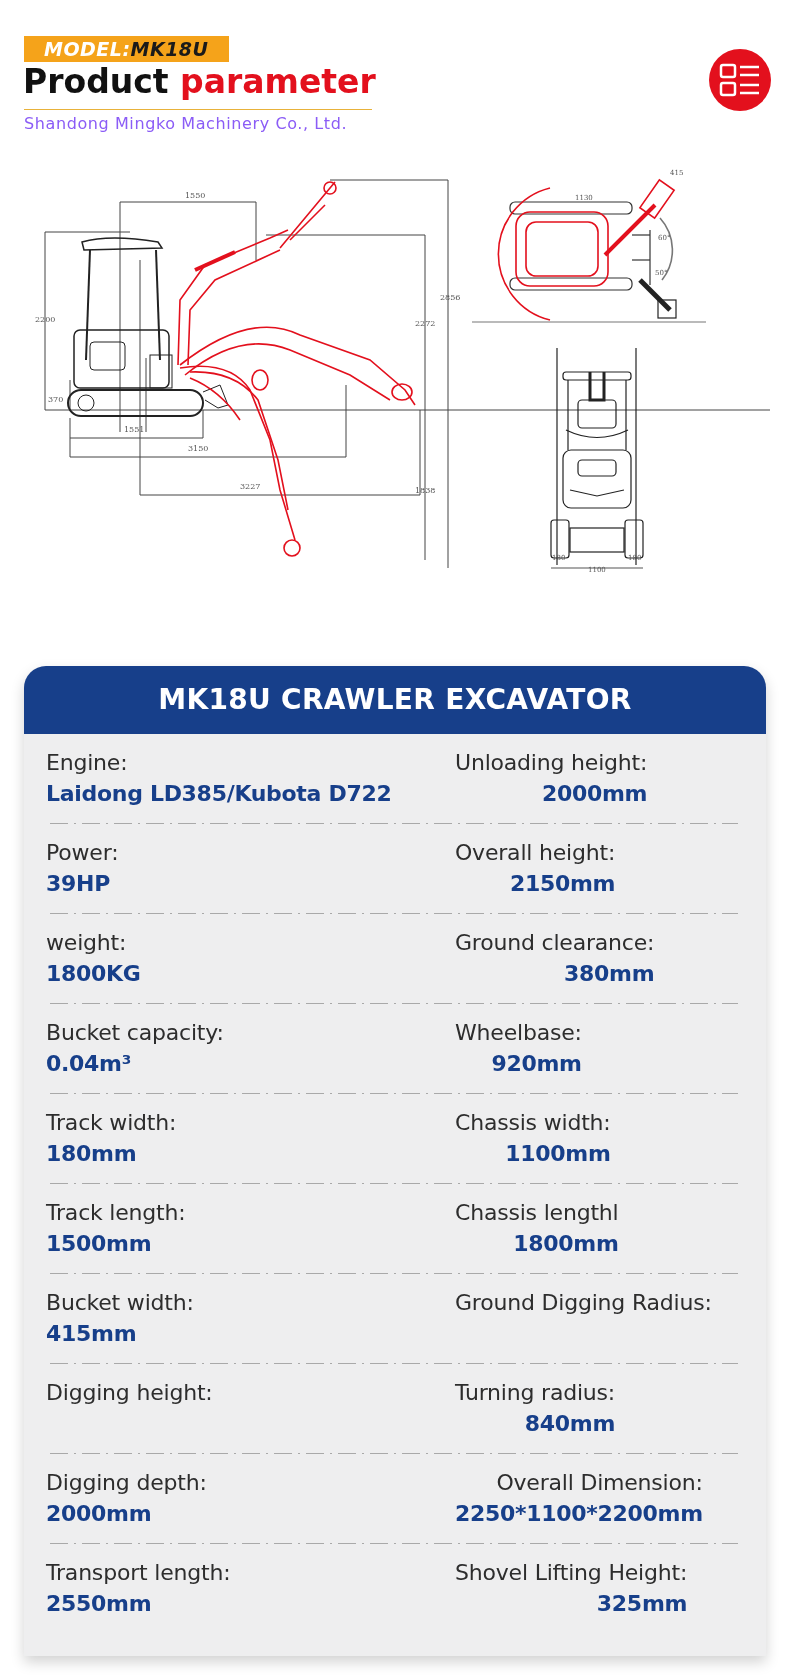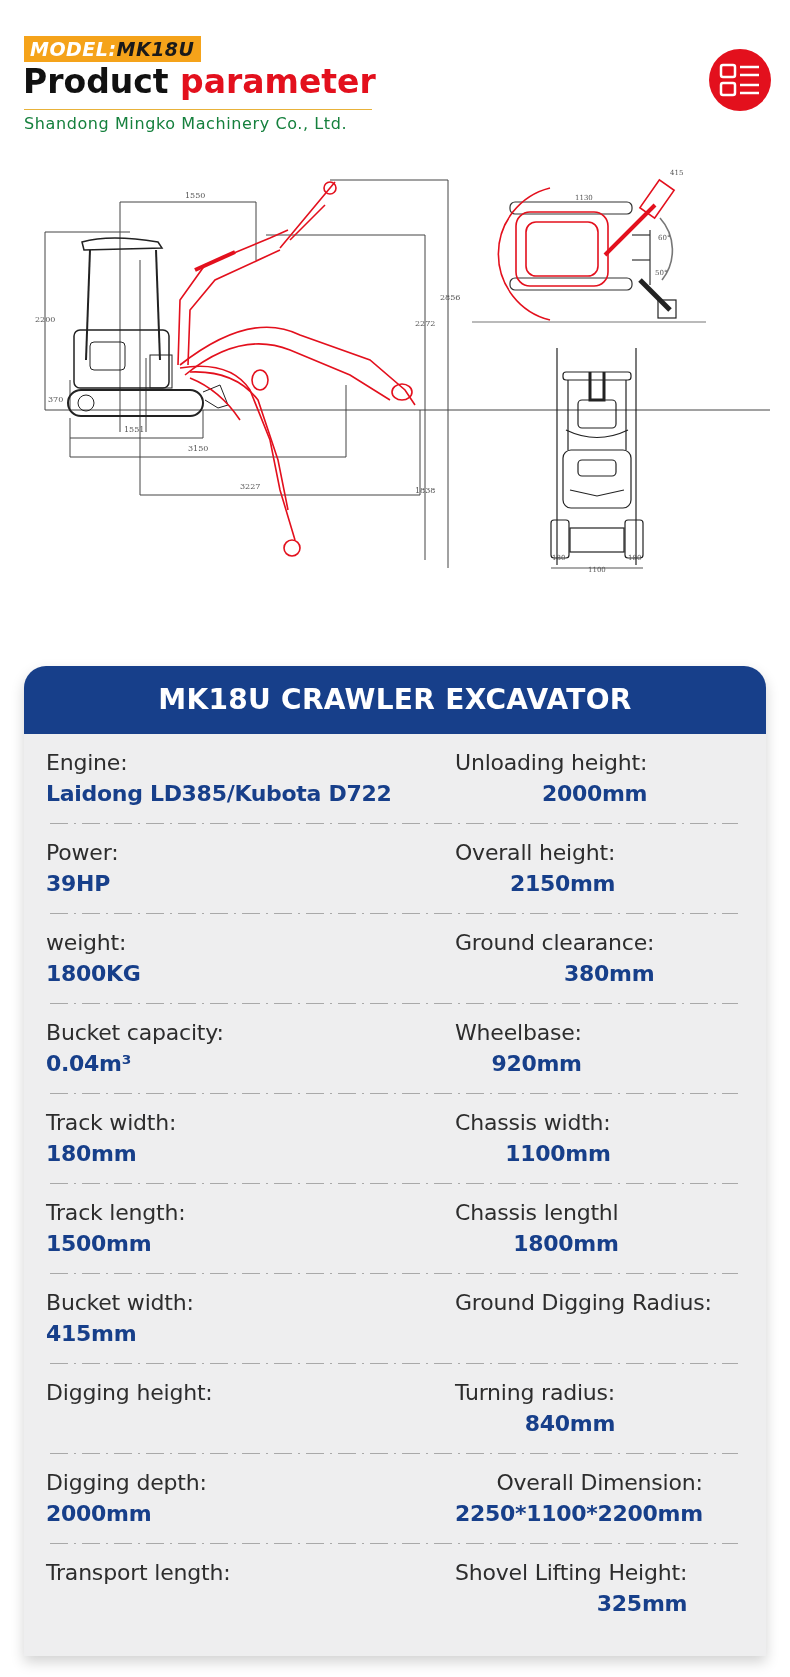--- a/index.html
+++ b/index.html
@@ -1,34 +1,34 @@
 <!DOCTYPE html>
 <html><head>
 <meta charset="utf-8">
 <style>
   * { box-sizing: border-box; margin: 0; padding: 0; }
   html, body { width: 790px; height: 1677px; background: #ffffff; overflow: hidden; }
   body { position: relative; font-family: "Liberation Sans", sans-serif; }
 
   .header { position: absolute; left: 0; top: 0; width: 790px; height: 150px; }
   .model-badge {
-    position: absolute; left: 24px; top: 36px; height: 26px; padding: 0 6px;
+    position: absolute; left: 24px; top: 36px; height: 26px; padding: 0 20px;
     background: #f5a31a; color: #fff; font-family: "DejaVu Sans", sans-serif;
     font-weight: bold; font-style: italic; font-size: 19px; line-height: 26px; letter-spacing: 0.5px;
   }
   .model-badge .model-code { color: #1a1a1a; }
   .title {
     position: absolute; left: 23px; top: 60px; font-family: "DejaVu Sans", sans-serif;
     font-weight: bold; font-size: 33px; line-height: 44px; color: #111;
   }
   .title .accent { color: #e3101d; }
   .title-rule { position: absolute; left: 24px; top: 109px; width: 348px; height: 1px; background: #e8b23a; }
   .subtitle {
     position: absolute; left: 24px; top: 113px; font-family: "DejaVu Sans", sans-serif;
-    font-size: 16px; line-height: 22px; color: #15803d; letter-spacing: 0.6px;
+    font-size: 16px; line-height: 22px; color: #8b5cf6; letter-spacing: 0.6px;
   }
   .menu-button {
     position: absolute; left: 709px; top: 49px; width: 62px; height: 62px;
     border-radius: 50%; background: #e3101d; cursor: pointer;
   }
   .menu-button svg { position: absolute; left: 10px; top: 12px; }
 
   .drawing { position: absolute; left: 30px; top: 160px; width: 740px; height: 460px; }
 
   .spec-card {
@@ -290,20 +290,21 @@
         </div>
       <div class="cell right">
           <span class="label">Overall Dimension:</span>
           <span class="value">2250*1100*2200mm</span>
         </div>
       <div class="divider"></div>
     </div>
     <div class="spec-row">
       <div class="cell left">
           <span class="label">Transport length:</span>
+          <span class="value">2550mm</span>
         </div>
       <div class="cell right">
           <span class="label">Shovel Lifting Height:</span>
           <span class="value">325mm</span>
         </div>
 
     </div>
   </div>
 </div>
 

